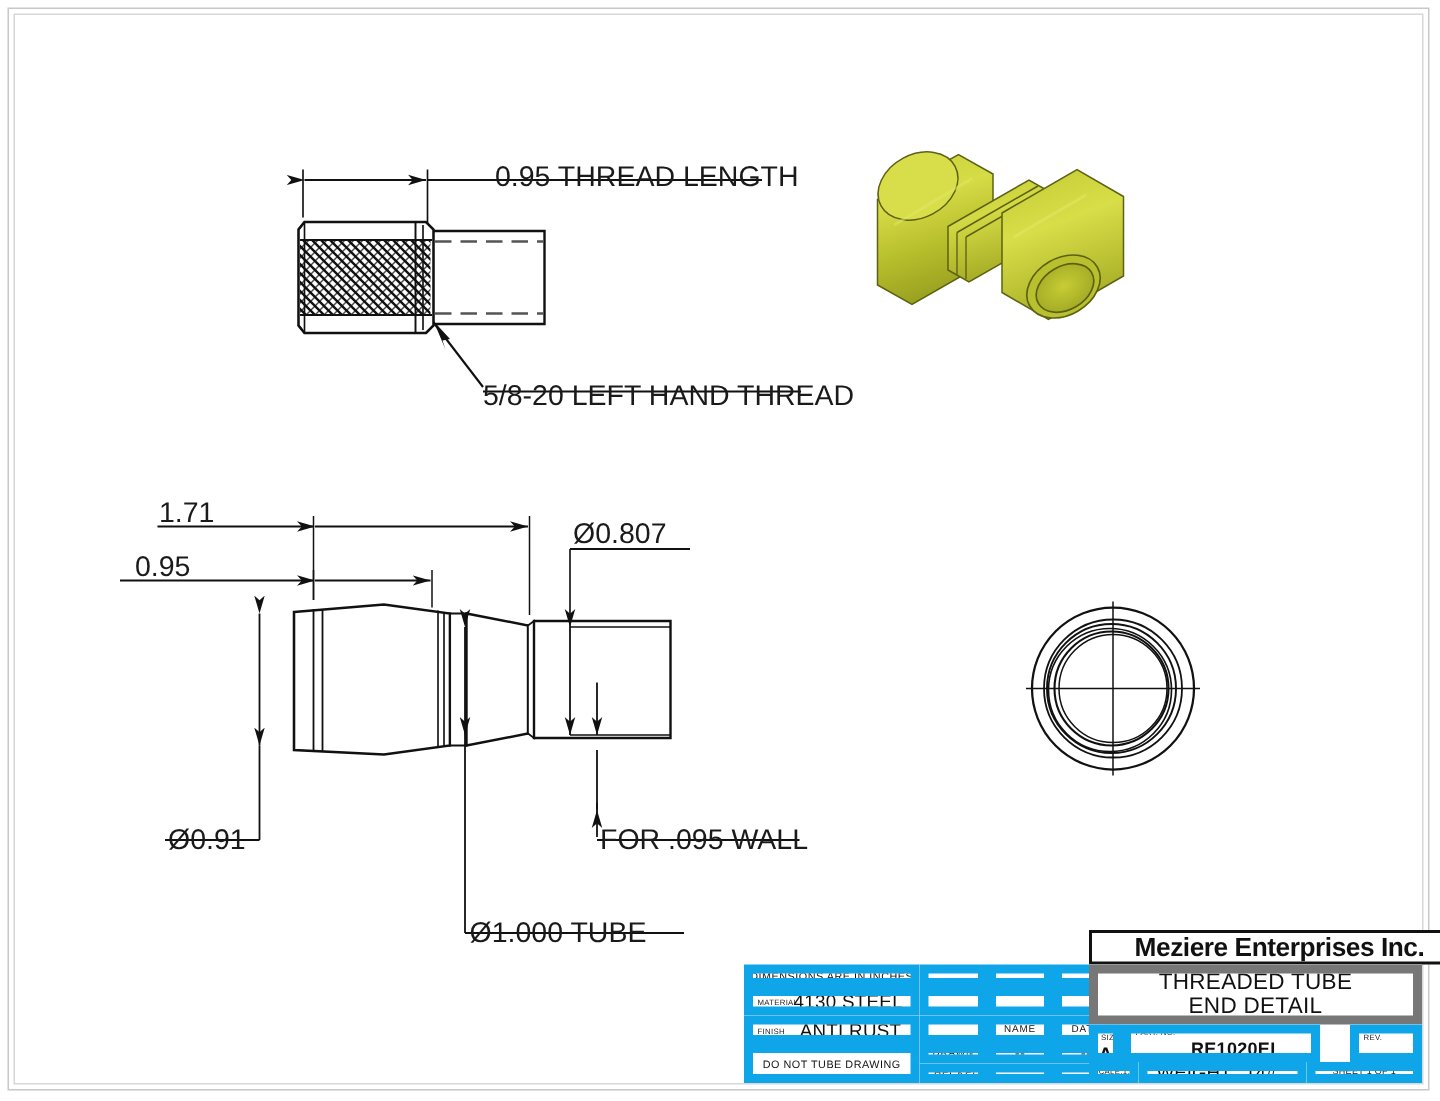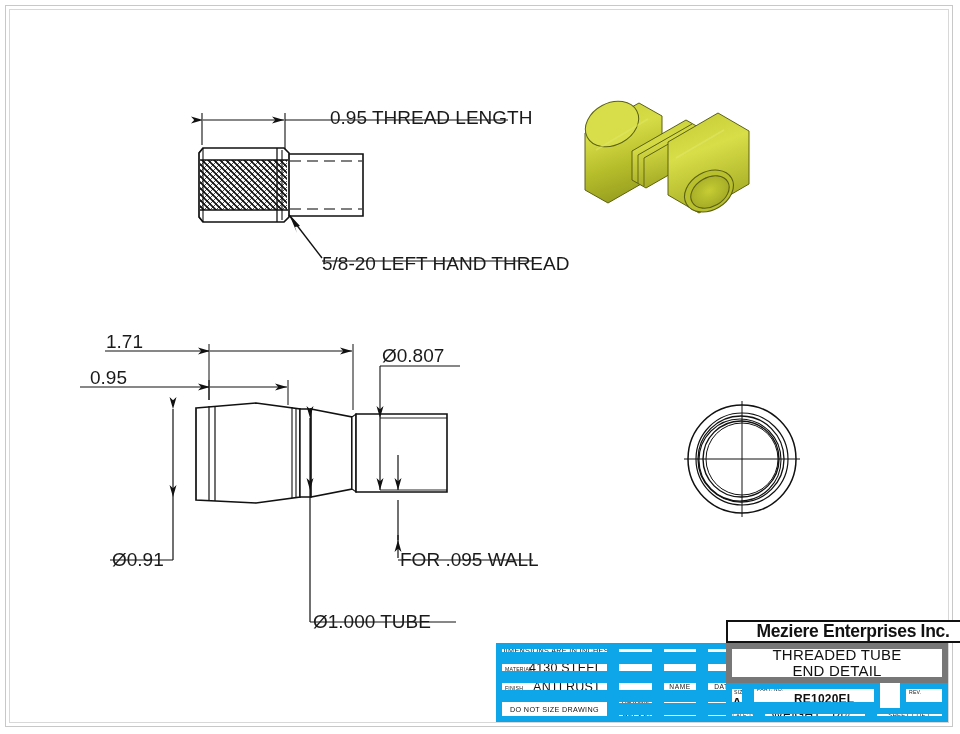--- a/index.html
+++ b/index.html
@@ -287,21 +287,21 @@
     </div>
     <div class="tb-cell" style="left:0px;  top:15px;  width:117px; height:19px;">
       <span class="tb-tiny" style="left:3px; top:2px;">MATERIAL</span>
       <span class="tb-val" style="margin-left:22px;">4130 STEEL</span>
     </div>
     <div class="tb-cell" style="left:0px;  top:34px;  width:117px; height:19px;">
       <span class="tb-tiny" style="left:3px; top:2px;">FINISH</span>
       <span class="tb-val" style="margin-left:25px;">ANTI RUST</span>
     </div>
     <div class="tb-cell" style="left:0px;  top:53px;  width:117px; height:26px;">
-      <span class="tb-note">DO  NOT  SIZE  DRAWING</span>
+      <span class="tb-note">DO  NOT  TUBE  DRAWING</span>
     </div>
 
     <div class="tb-cell" style="left:117px; top:0px;  width:45px; height:15px;"></div>
     <div class="tb-cell" style="left:162px; top:0px;  width:44px; height:15px;"></div>
     <div class="tb-cell" style="left:206px; top:0px;  width:44px; height:15px;"></div>
 
     <div class="tb-cell" style="left:117px; top:15px; width:45px; height:19px;"></div>
     <div class="tb-cell" style="left:162px; top:15px; width:44px; height:19px;"></div>
     <div class="tb-cell" style="left:206px; top:15px; width:44px; height:19px;"></div>
 

